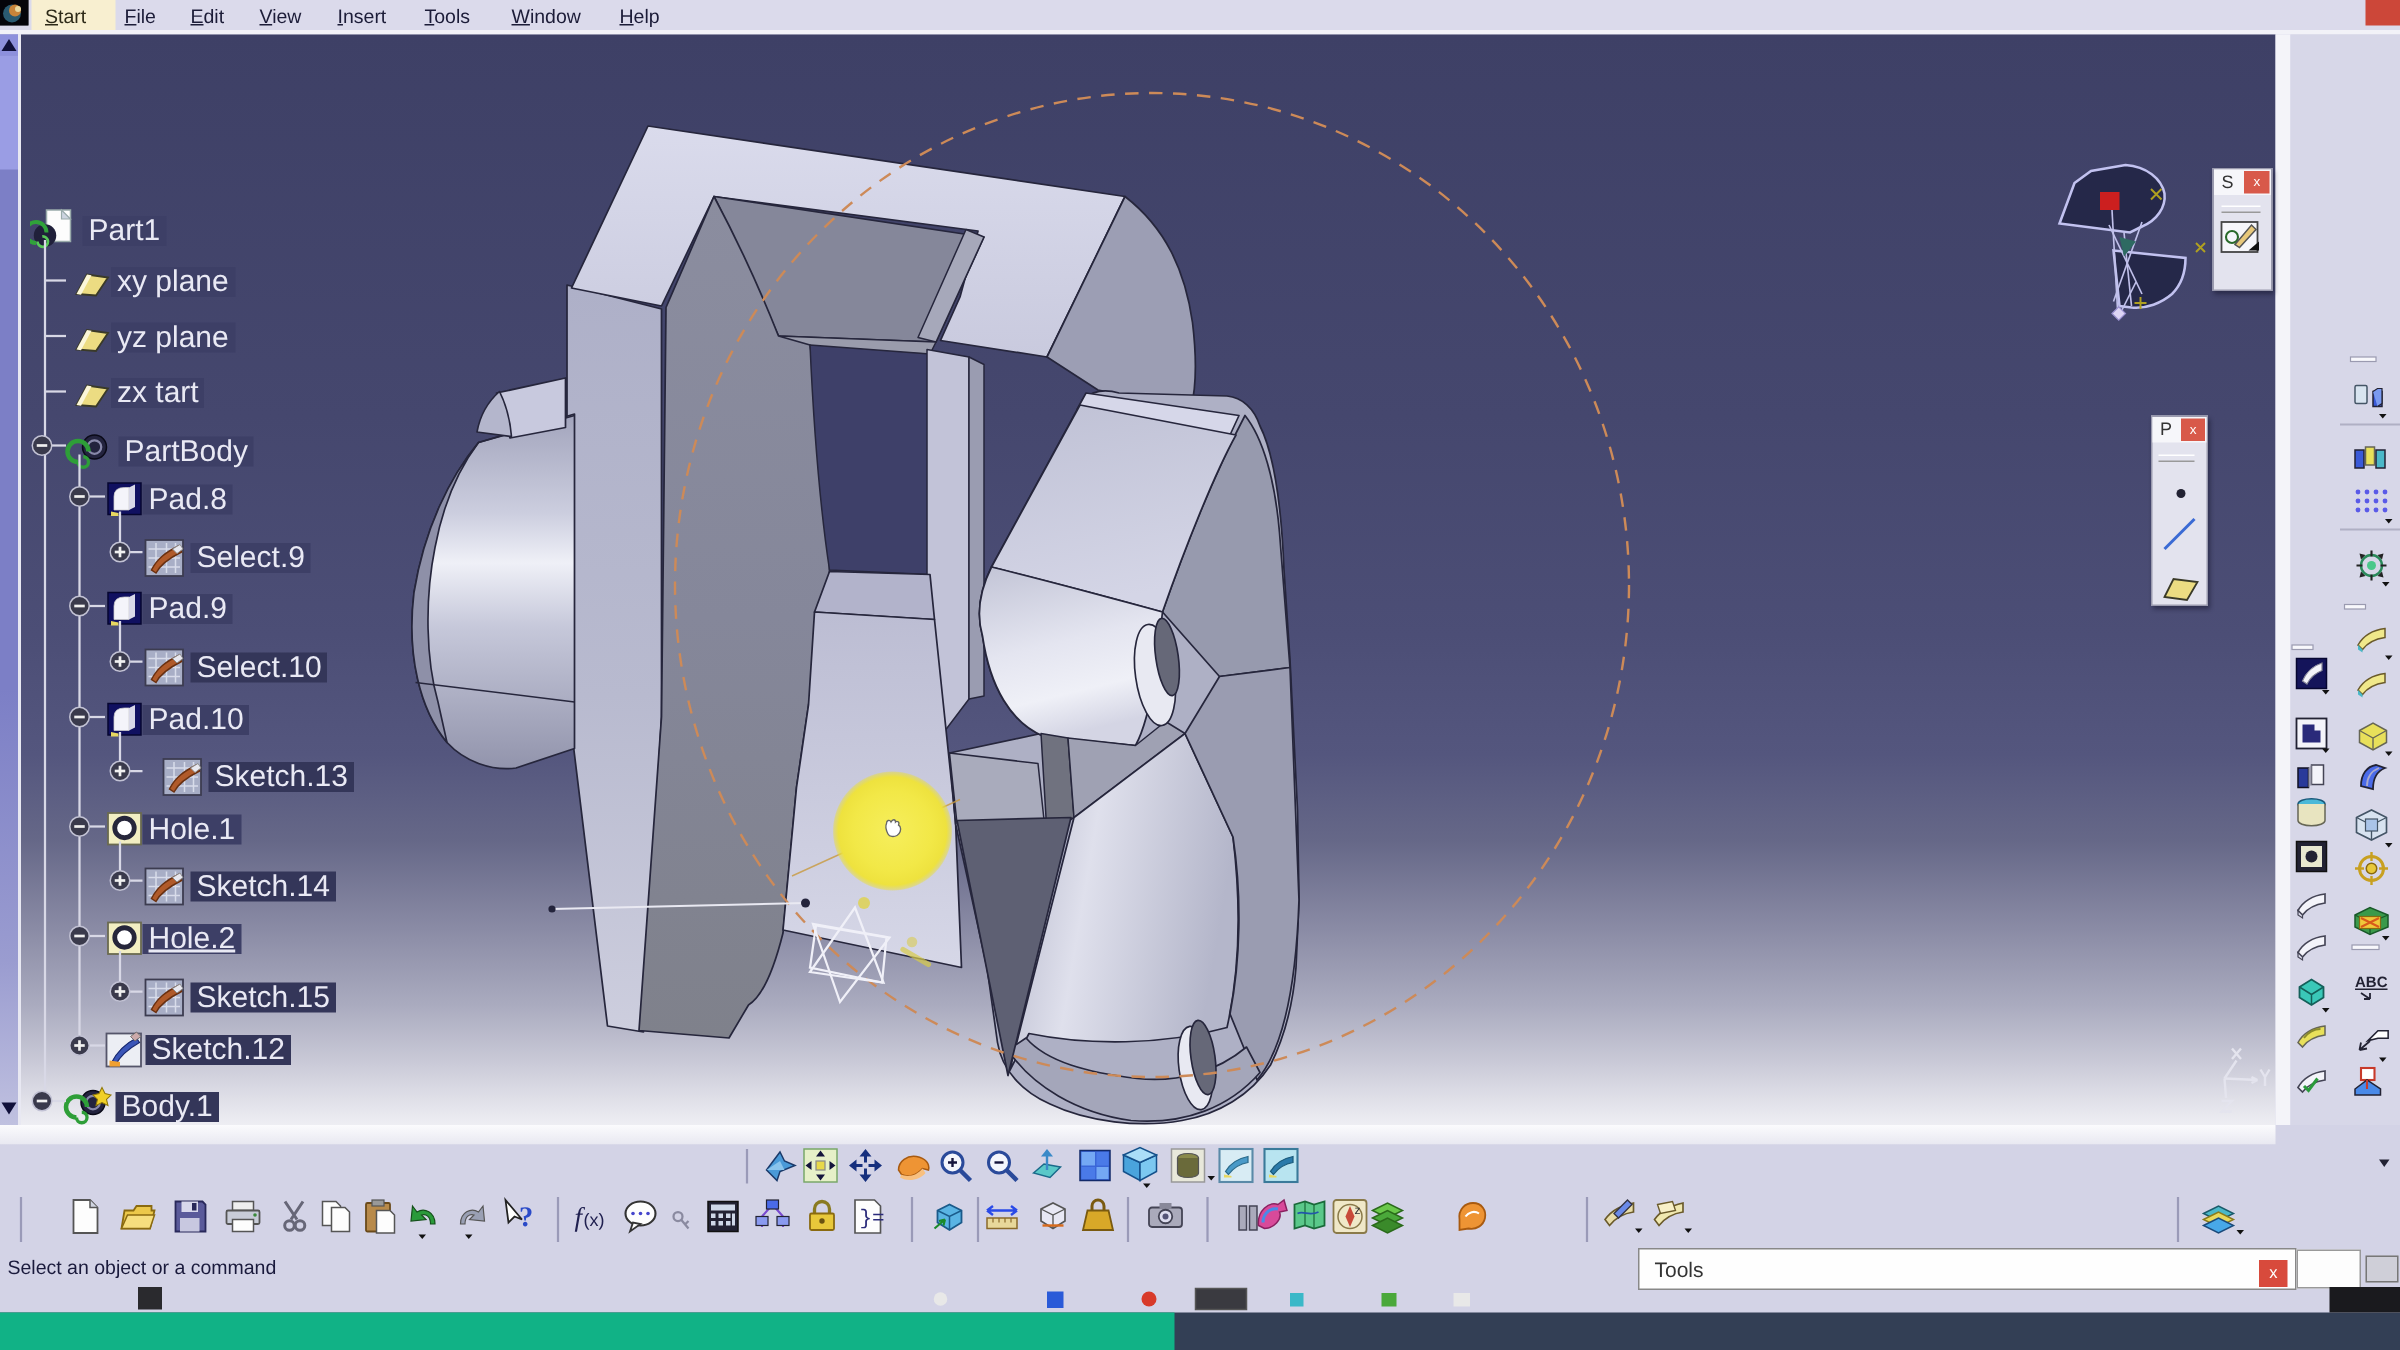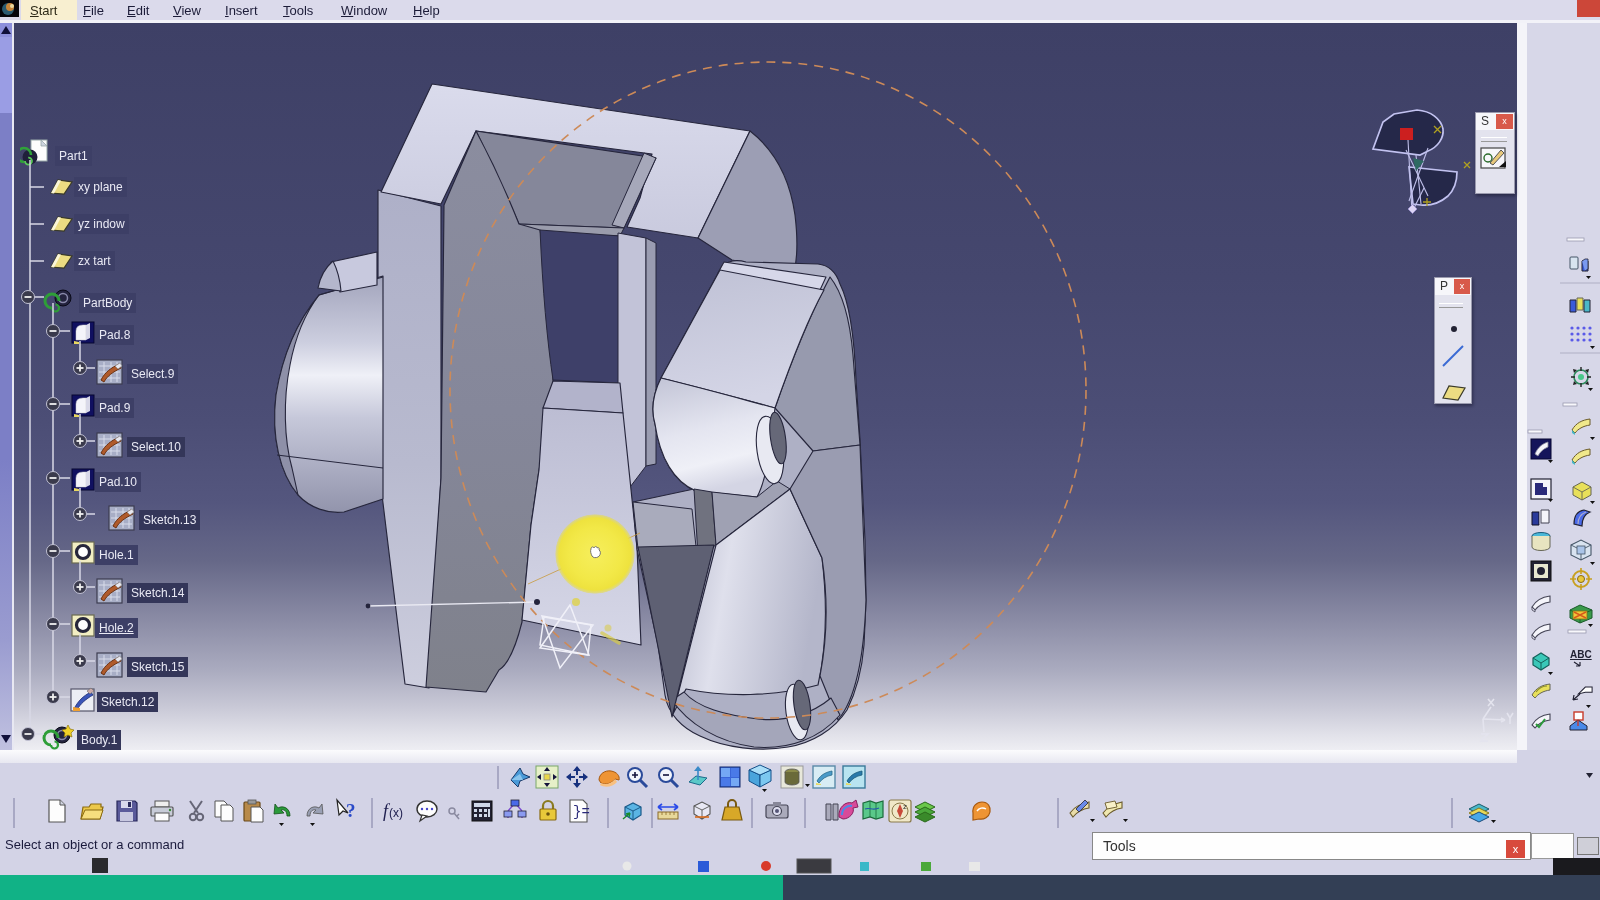--- a/index.html
+++ b/index.html
@@ -26,21 +26,21 @@
 #rpanel{left:1527px;top:23px;width:73px;height:727px;background:#d7d7e8}
 
 #strip1{left:0;top:750px;width:1517px;height:13px;background:linear-gradient(to bottom,#fbfbfd,#e8e8f1)}
 #row1{left:0;top:763px;width:1600px;height:29px;background:#d3d3e6}
 #row2{left:0;top:792px;width:1600px;height:41px;background:#d3d3e6}
 #statusbar{left:0;top:833px;width:1396px;height:23px;background:#d3d3e6;font-size:13px;color:#1a1a3c}
 #taskbar{left:0;top:856px;width:1600px;height:19px;background:#0c0c0e;color:#e8e8e8;font-size:11px}
 #bottombar{left:0;top:875px;width:1600px;height:25px;background:#333f55}
 #tealbar{left:0;top:875px;width:783px;height:25px;background:#11b286}
 
-.trow{position:absolute;white-space:nowrap;color:#e9e9f4;font-size:12px}
+.trow{position:absolute;white-space:nowrap;color:#e9e9f4;font-size:20px}
 .tlab{background:#3d3f66;padding:0 4px;line-height:20px;display:inline-block}
 .tsel{background:#343659}
 
 .fwin{position:absolute;background:#e3e3ee;border:1px solid #9a9aae;box-shadow:1px 2px 3px rgba(10,10,30,.45)}
 .ftitle{position:relative;height:17px;background:#f6f6fa;font-size:12px;color:#333;padding-left:5px;line-height:16px}
 .fx{position:absolute;top:1px;right:1px;width:17px;height:15px;background:#d8594a;color:#fff;font-size:9px;text-align:center;line-height:15px}
 
 #toolsbox{left:1092px;top:832px;width:437px;height:26px;background:#fefefe;border:1px solid #888;font-size:14px;color:#333}
 #toolsx{left:1506px;top:840px;width:19px;height:18px;background:#d84a3c;color:#fff;font-size:11px;text-align:center;line-height:19px}
 #toolsbox2{left:1531px;top:833px;width:41px;height:24px;background:#fdfdfd;border:1px solid #999}
@@ -89,21 +89,21 @@
           <path d="M4,24 a7,7 0 1 1 7,-7" fill="none" stroke="#30a23a" stroke-width="2.6"></path>
           <path d="M5,23 a3.5,3.5 0 1 0 3.2,-3.4" fill="none" stroke="#58c858" stroke-width="1.8"></path>
         </svg><span class="tlab" style="margin-left:1px">Part1</span></div>
 <div class="trow" style="left:45px;top:177px"><svg width="30" height="18" style="vertical-align:-4px">
           <path d="M6,16 L13,3 L27,5 L19,17 Z" fill="#ecdc82" stroke="#3a3a28" stroke-width="1.2"></path>
           <path d="M6,16 L13,3 L16,3.5 L9,16.5 Z" fill="#fbf6d8" stroke="none"></path>
         </svg><span class="tlab" style="margin-left:-1px">xy plane</span></div>
 <div class="trow" style="left:45px;top:214px"><svg width="30" height="18" style="vertical-align:-4px">
           <path d="M6,16 L13,3 L27,5 L19,17 Z" fill="#ecdc82" stroke="#3a3a28" stroke-width="1.2"></path>
           <path d="M6,16 L13,3 L16,3.5 L9,16.5 Z" fill="#fbf6d8" stroke="none"></path>
-        </svg><span class="tlab" style="margin-left:-1px">yz indow</span></div>
+        </svg><span class="tlab" style="margin-left:-1px">yz plane</span></div>
 <div class="trow" style="left:45px;top:251px"><svg width="30" height="18" style="vertical-align:-4px">
           <path d="M6,16 L13,3 L27,5 L19,17 Z" fill="#ecdc82" stroke="#3a3a28" stroke-width="1.2"></path>
           <path d="M6,16 L13,3 L16,3.5 L9,16.5 Z" fill="#fbf6d8" stroke="none"></path>
         </svg><span class="tlab" style="margin-left:-1px">zx tart</span></div>
 <div class="trow" style="left:43px;top:287px"><svg width="33" height="28" style="vertical-align:-8px">
           <circle cx="20" cy="11" r="8" fill="#23233e" stroke="#0a0a18" stroke-width="1"></circle>
           <circle cx="20" cy="11" r="4.5" fill="none" stroke="#8888aa" stroke-width="1.5"></circle>
           <path d="M9,21 a7,7 0 1 1 7,-7" fill="none" stroke="#2e9e38" stroke-width="3"></path>
           <path d="M9,21 a3.5,3.5 0 1 0 3.5,-3.5" fill="none" stroke="#2e9e38" stroke-width="2.2"></path>
         </svg><span class="tlab" style="margin-left:3px">PartBody</span></div>

